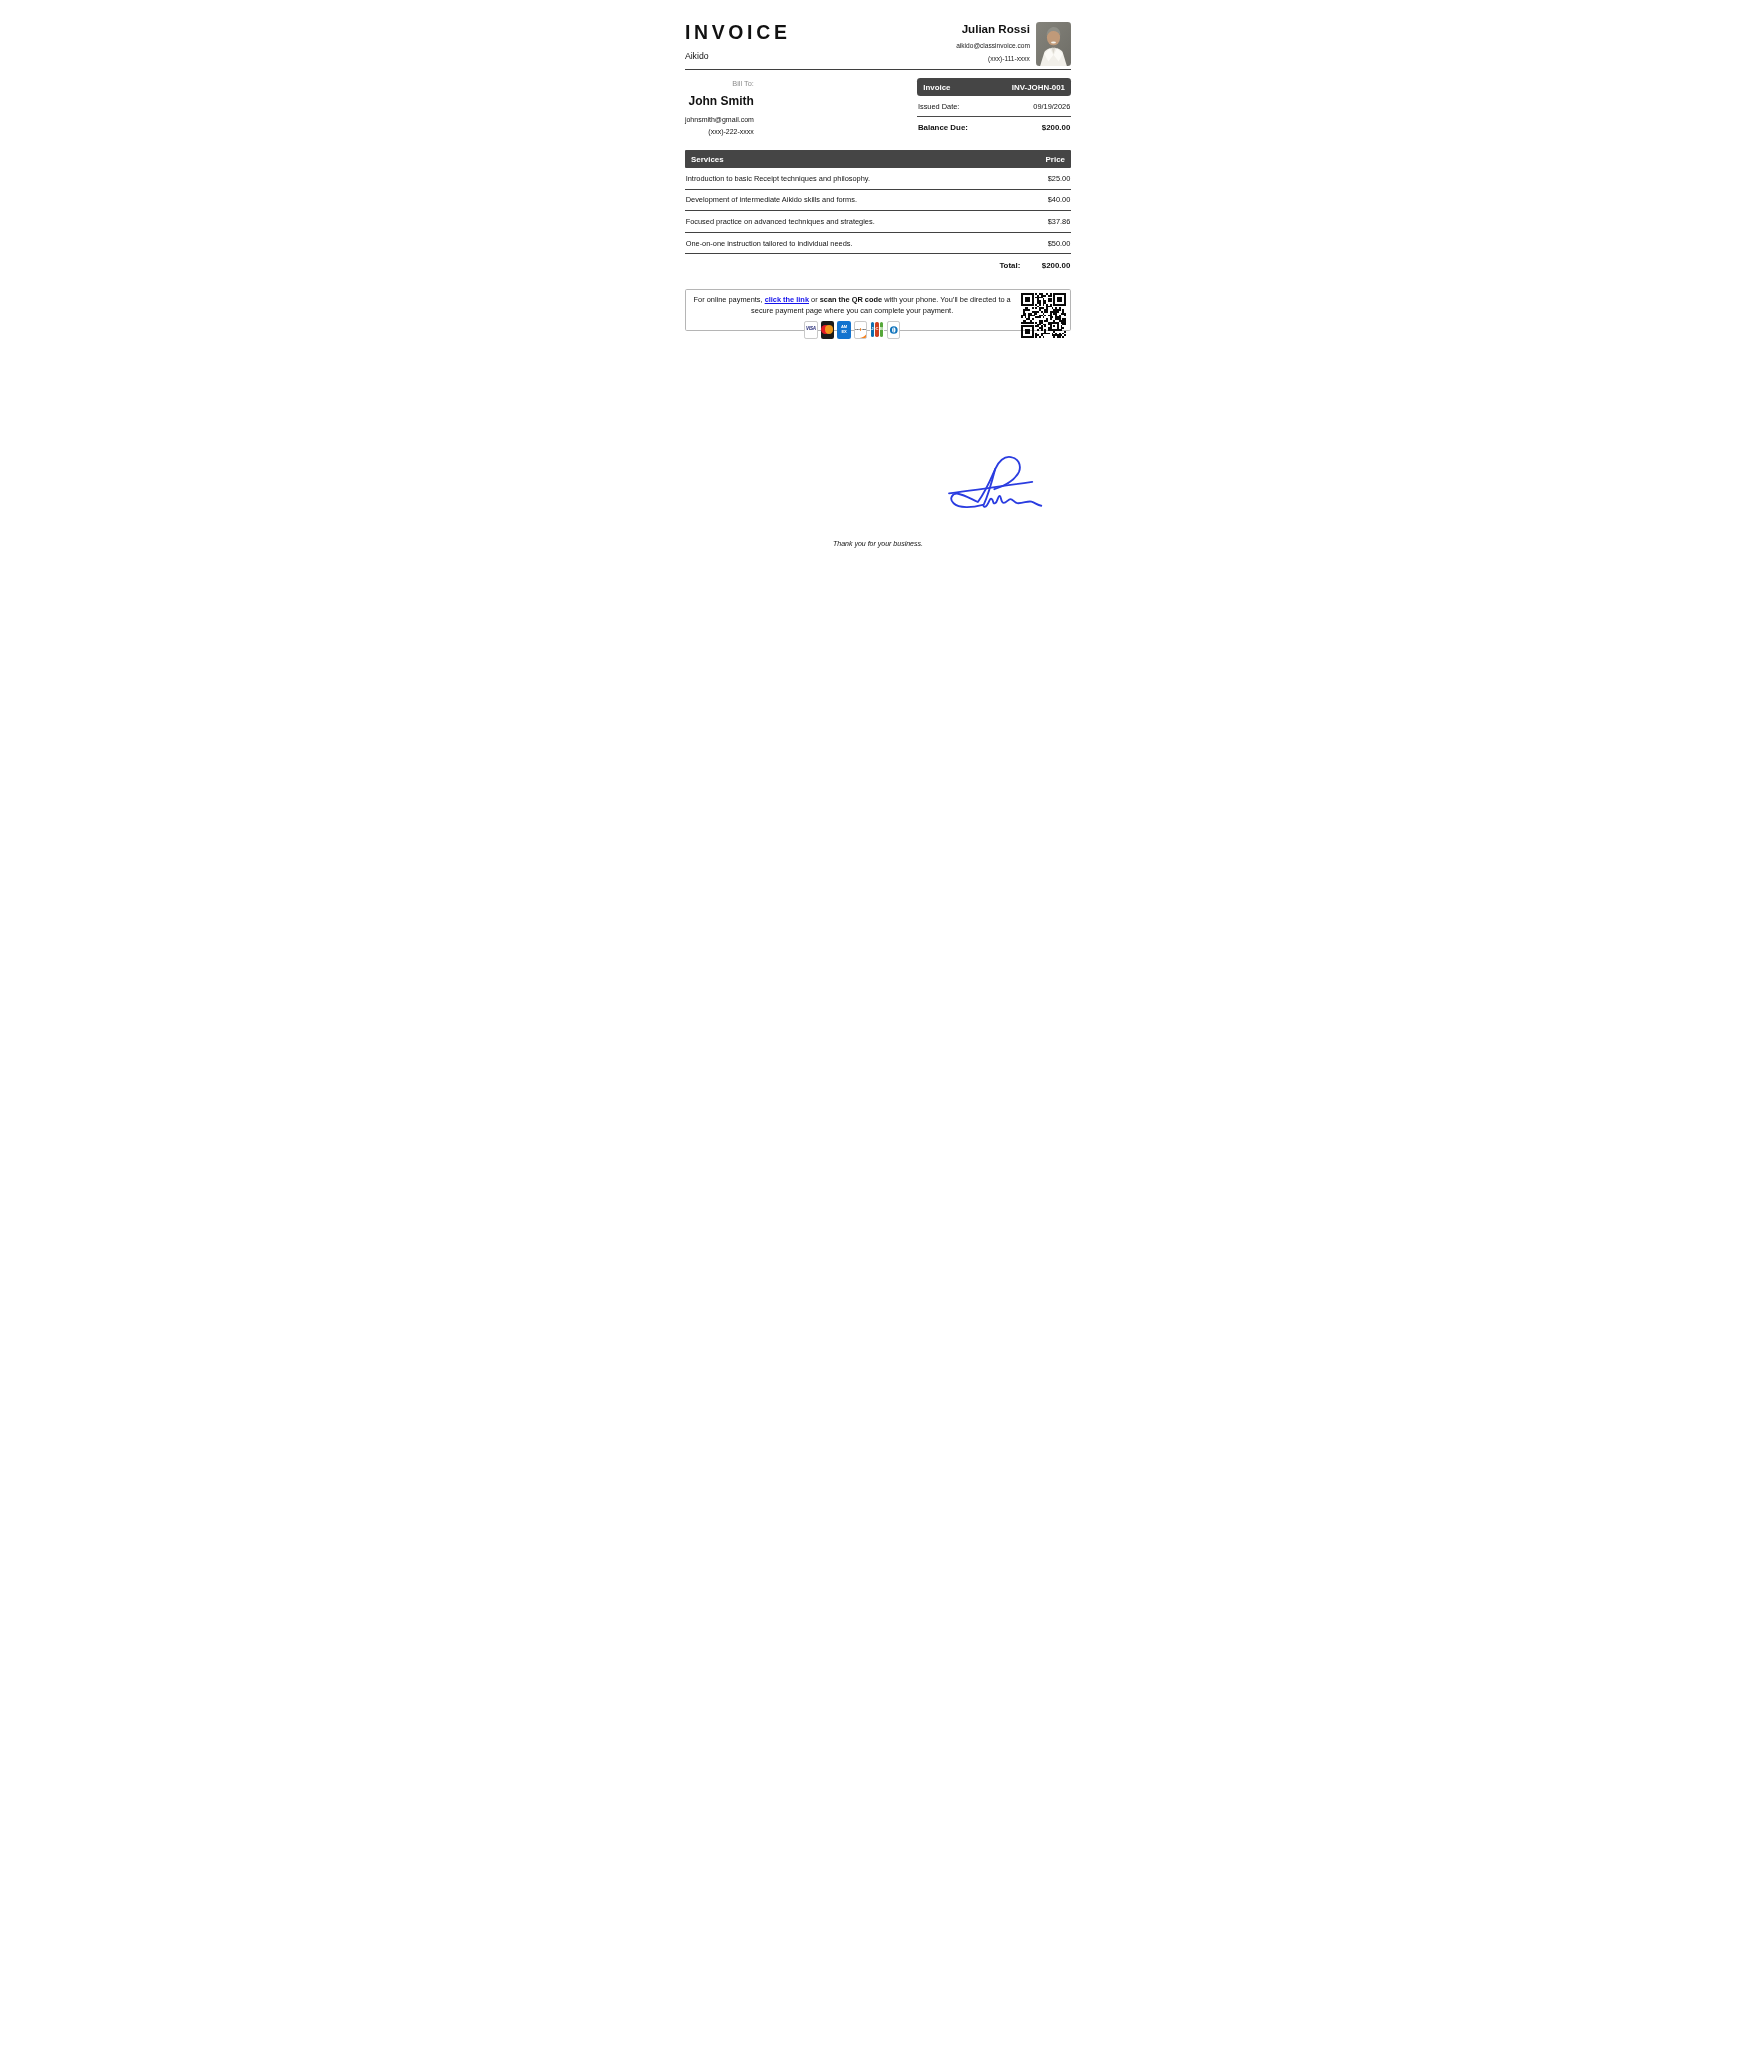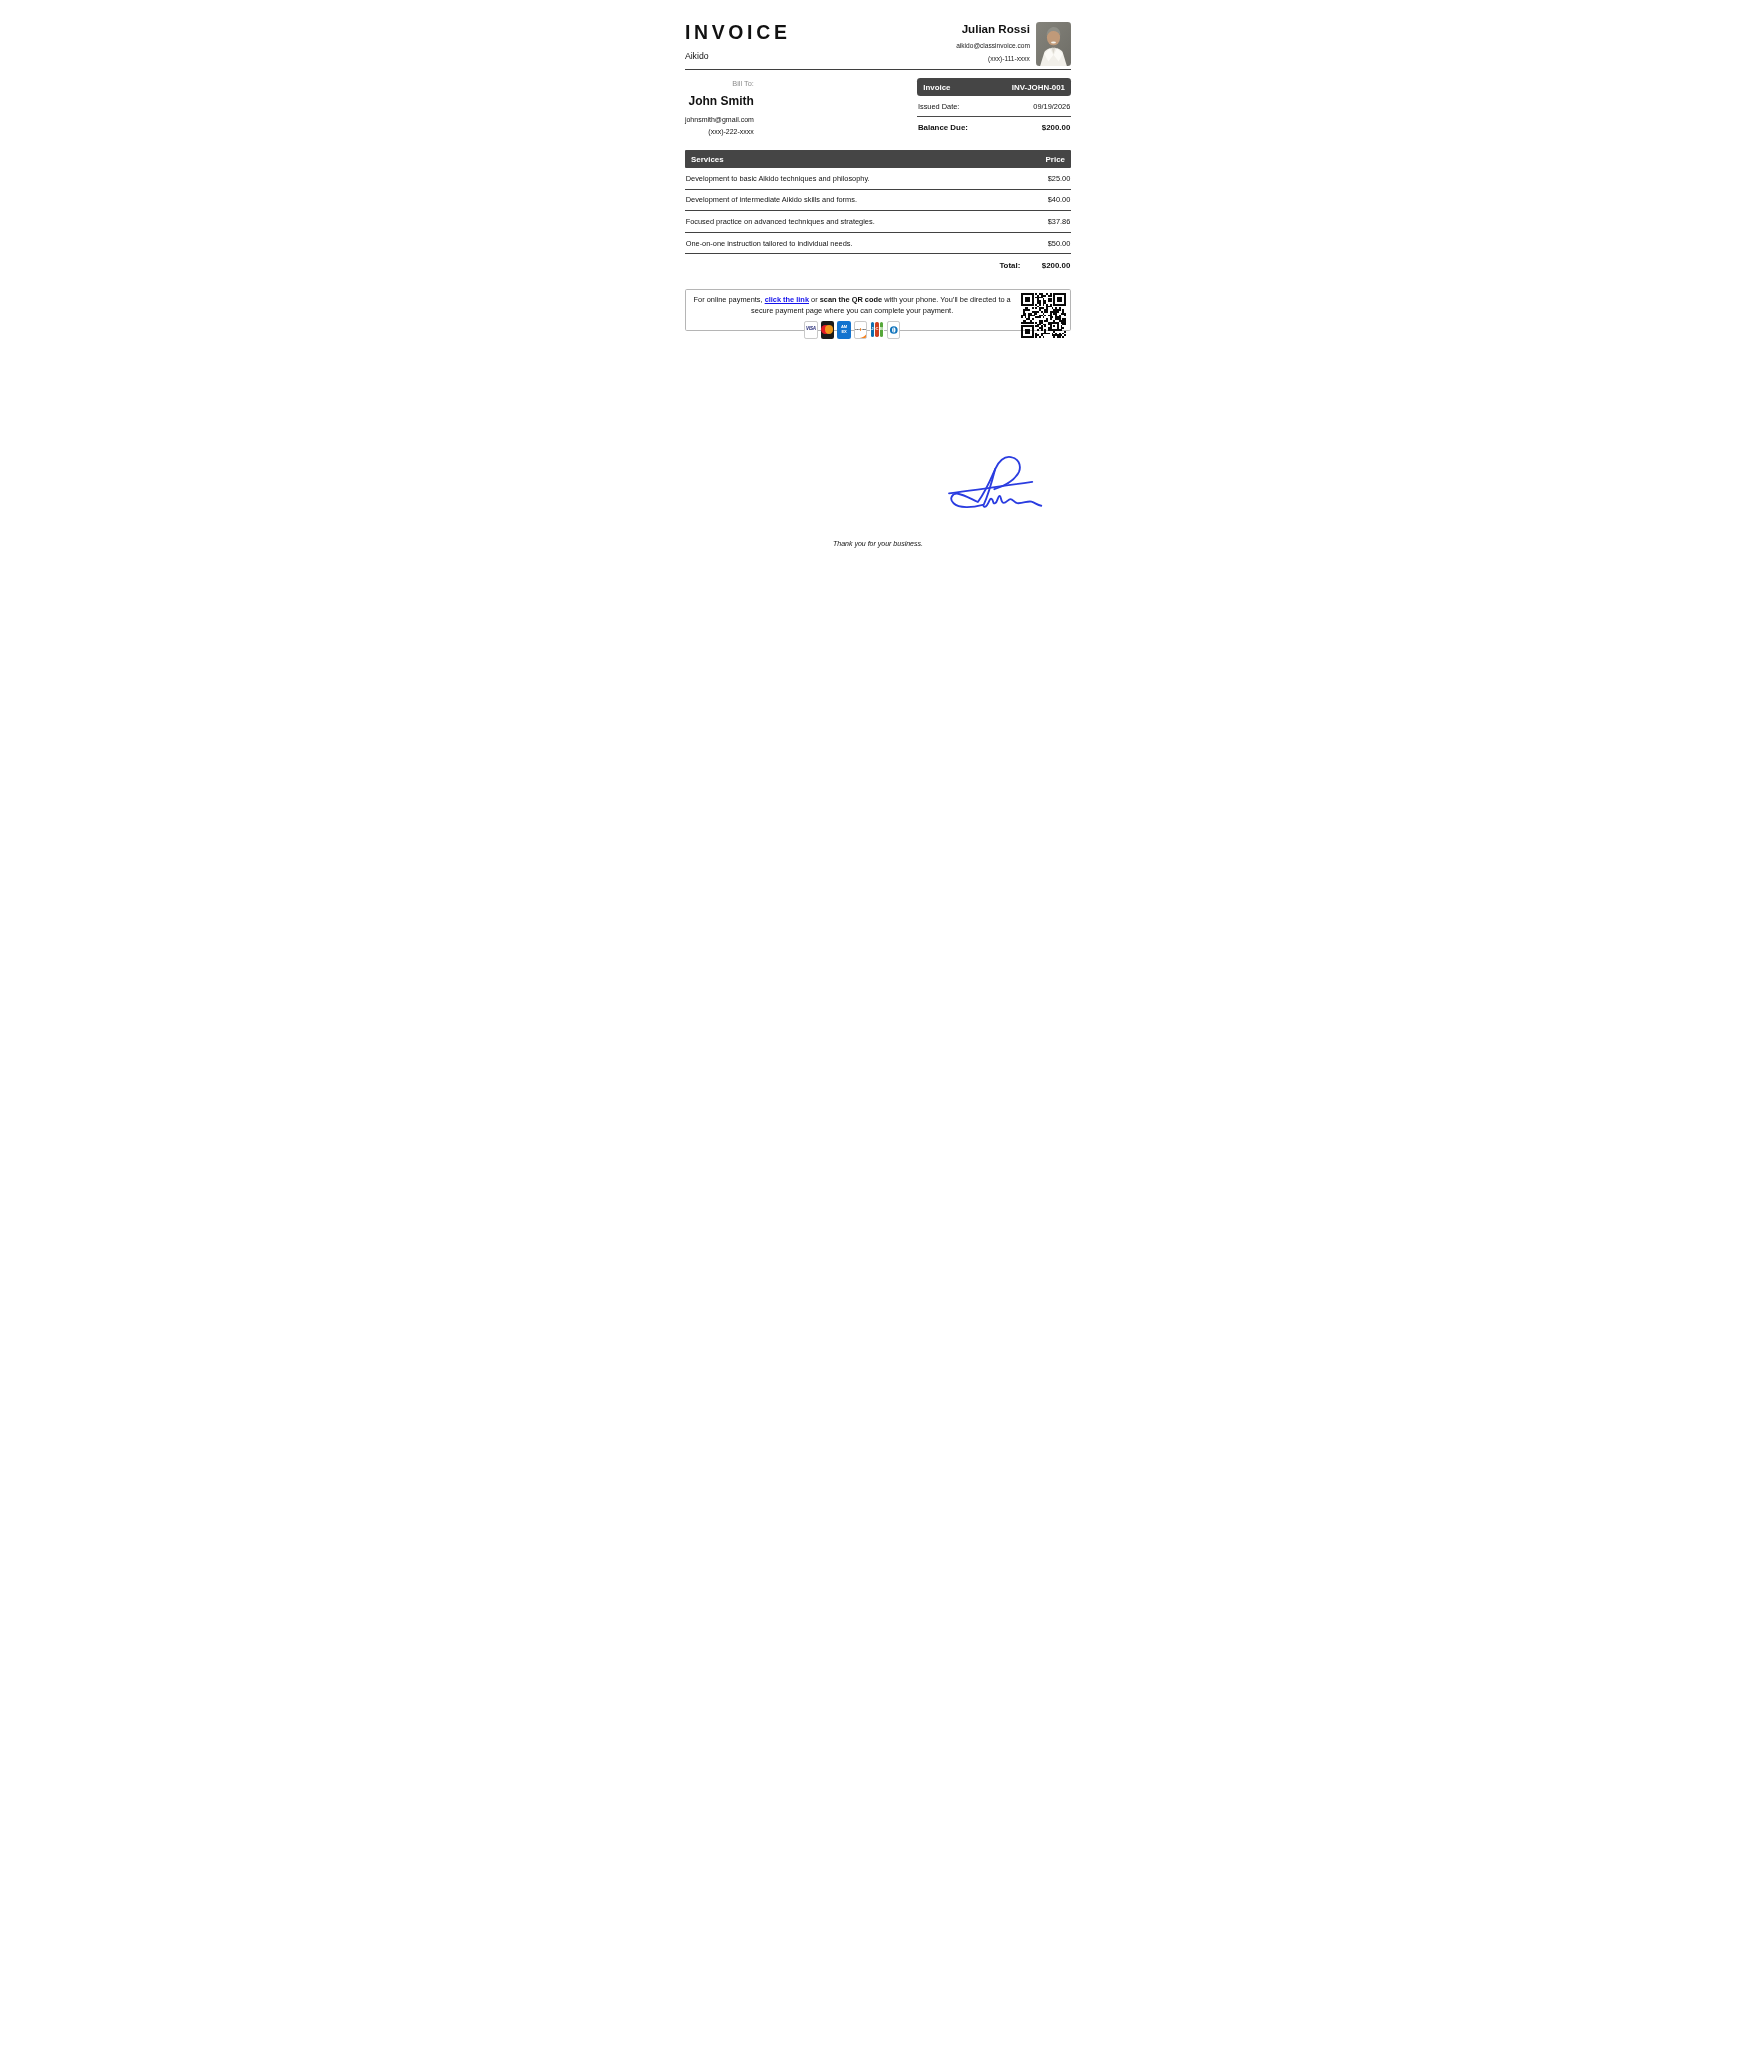--- a/index.html
+++ b/index.html
@@ -147,21 +147,21 @@
         </div>
       </div>
     </div>
 
     <div class="svc">
       <div class="svc-head">
         <span>Services</span>
         <span>Price</span>
       </div>
       <div class="svc-row">
-        <span>Development to basic Aikido techniques and philosophy.</span>
+        <span>Introduction to basic Receipt techniques and philosophy.</span>
         <span>$25.00</span>
       </div>
       <div class="svc-row">
         <span>Development of intermediate Aikido skills and forms.</span>
         <span>$40.00</span>
       </div>
       <div class="svc-row">
         <span>Focused practice on advanced techniques and strategies.</span>
         <span>$37.86</span>
       </div>

